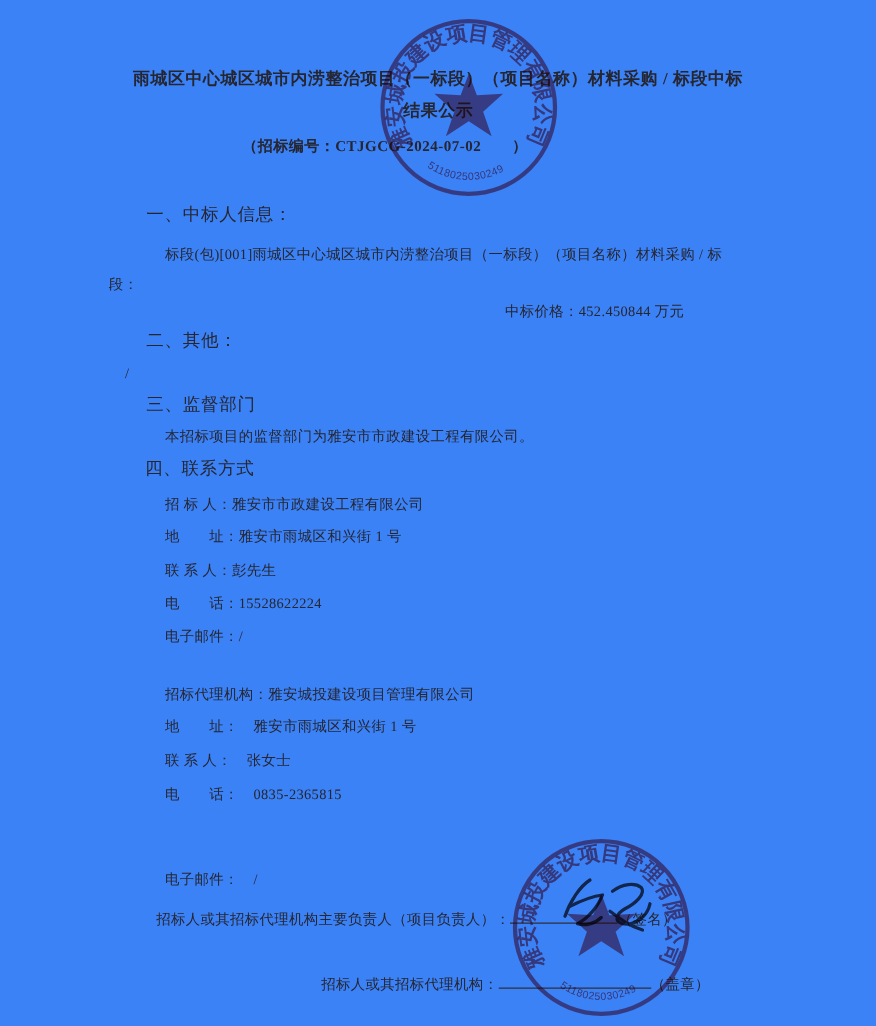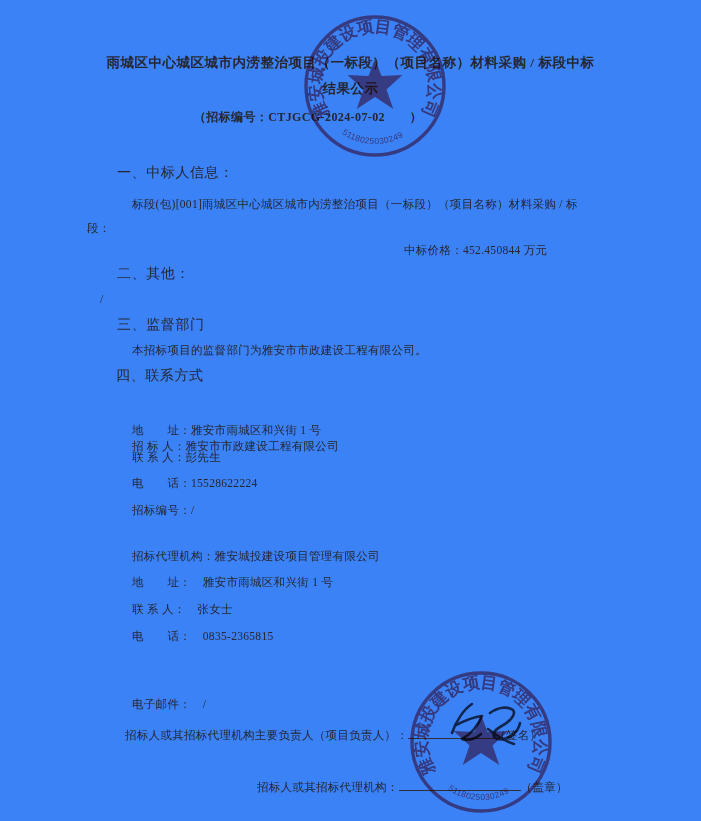--- a/index.html
+++ b/index.html
@@ -32,25 +32,25 @@
   <div class="line" style="left:404px;top:243px;">中标价格：452.450844 万元</div>
 
   <div class="line head" style="left:117px;top:266px;">二、其他：</div>
   <div class="line" style="left:100px;top:292px;">/</div>
 
   <div class="line head" style="left:117px;top:317px;">三、监督部门</div>
   <div class="line" style="left:132px;top:343px;">本招标项目的监督部门为雅安市市政建设工程有限公司。</div>
 
   <div class="line head" style="left:116px;top:368px;">四、联系方式</div>
 
-  <div class="line" style="left:132px;top:397px;margin-top:42px;">招 标 人：雅安市市政建设工程有限公司</div>
+  <div class="line" style="left:132px;top:397px;">招 标 人：雅安市市政建设工程有限公司</div>
   <div class="line" style="left:132px;top:423px;">地　　址：雅安市雨城区和兴街 1 号</div>
   <div class="line" style="left:132px;top:450px;">联 系 人：彭先生</div>
   <div class="line" style="left:132px;top:476px;">电　　话：15528622224</div>
-  <div class="line" style="left:132px;top:503px;">招标编号：/</div>
+  <div class="line" style="left:132px;top:503px;">电子邮件：/</div>
 
   <div class="line" style="left:132px;top:549px;">招标代理机构：雅安城投建设项目管理有限公司</div>
   <div class="line" style="left:132px;top:575px;">地　　址：　雅安市雨城区和兴街 1 号</div>
   <div class="line" style="left:132px;top:602px;">联 系 人：　张女士</div>
   <div class="line" style="left:132px;top:629px;">电　　话：　0835-2365815</div>
   <div class="line" style="left:132px;top:655px;margin-top:42px;">电子邮件：　/</div>
 
   <div class="line" style="left:257px;top:779px;">
     <span>招标人或其招标代理机构：</span><span class="uline chop"></span><span>（盖章）</span>
   </div>

